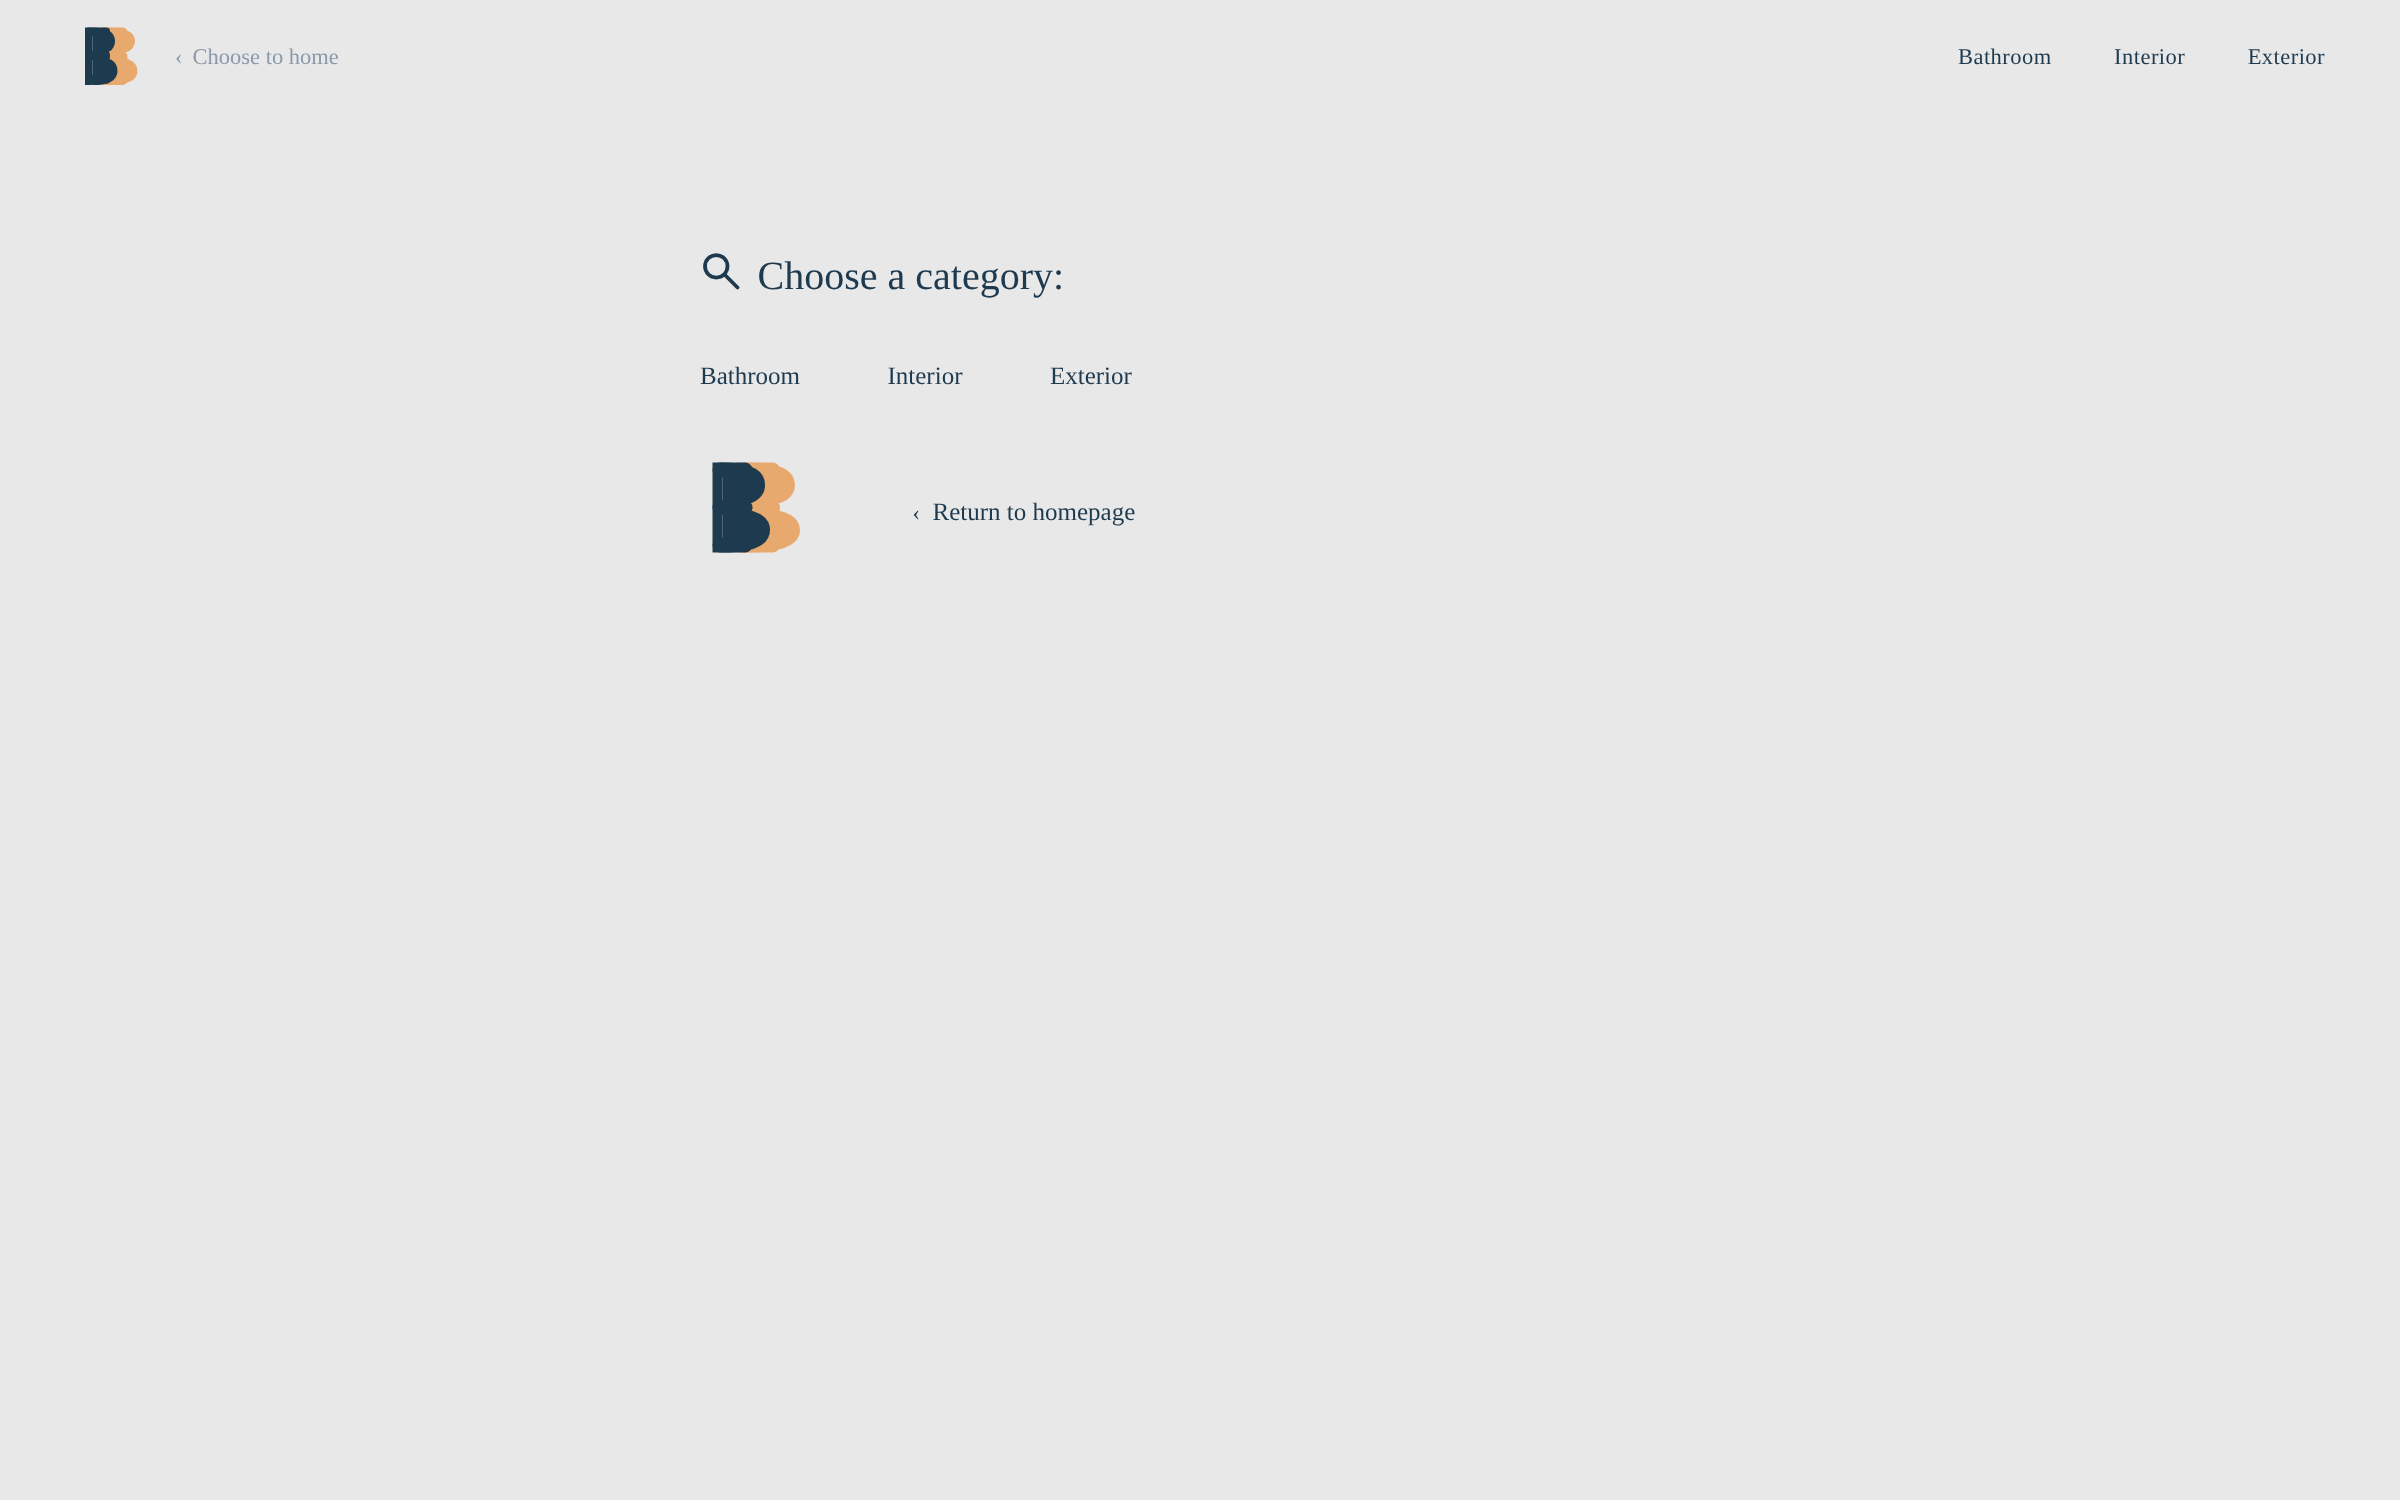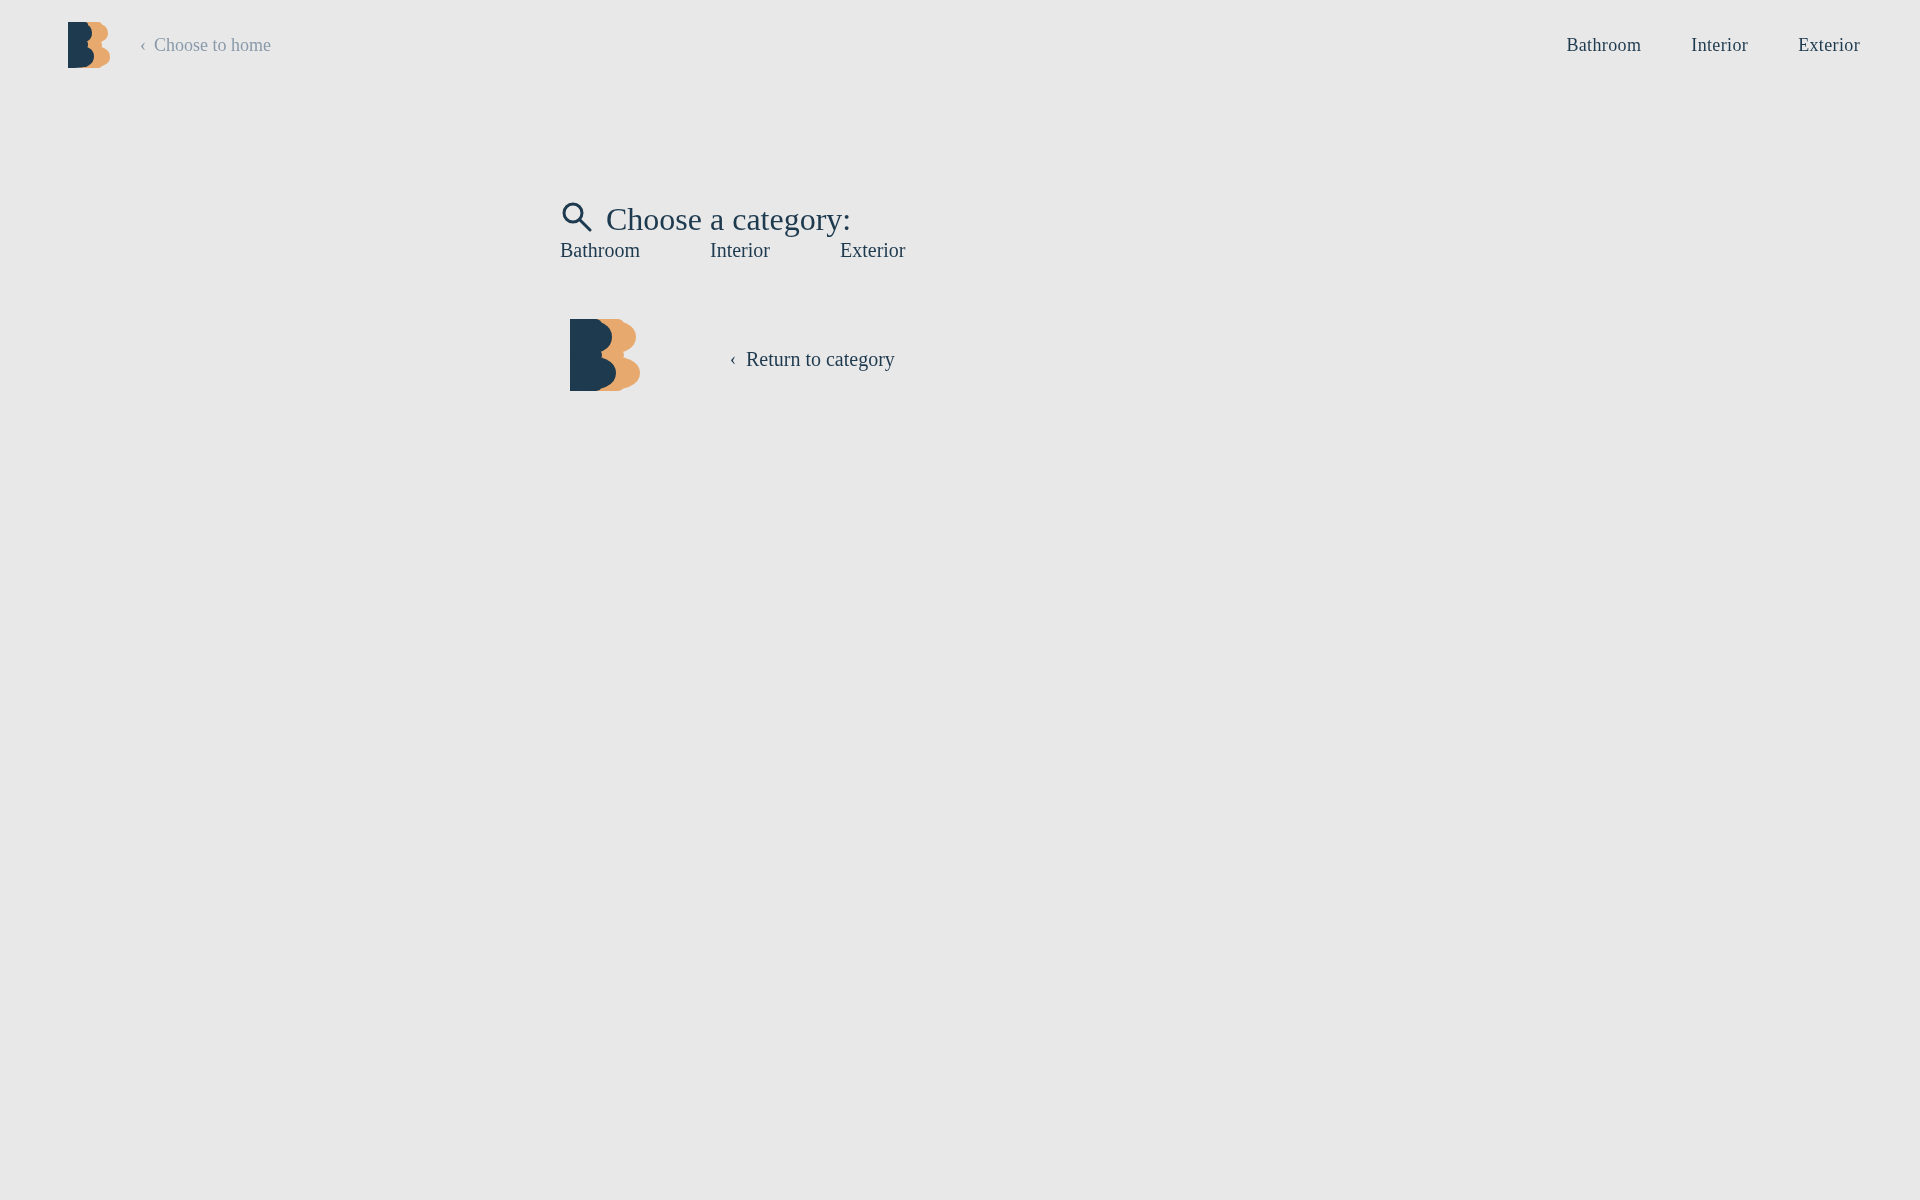--- a/index.html
+++ b/index.html
@@ -74,20 +74,21 @@
       flex-direction: column;
       align-items: flex-start;
       padding-left: 560px;
       padding-top: 110px;
     }
 
     .category-heading {
       display: flex;
       align-items: center;
       gap: 14px;
+      margin-bottom: 50px;
     }
 
     .search-icon-wrap {
       font-size: 30px;
       color: #1e3a4f;
     }
 
     .category-title {
       font-size: 32px;
       color: #1e3a4f;
@@ -212,18 +213,18 @@
           <rect x="12" y="30" width="32" height="12" rx="6" fill="#1e3a4f"></rect>
           <rect x="12" y="60" width="32" height="12" rx="6" fill="#1e3a4f"></rect>
           <path d="M20 0 Q54 0 54 18 Q54 36 20 36" fill="#1e3a4f"></path>
           <path d="M20 36 Q58 36 58 54 Q58 72 20 72" fill="#1e3a4f"></path>
         </g>
       </svg>
     </div>
 
     <a class="return-homepage-link">
       <span class="return-chevron">‹</span>
-      <span>Return to category</span>
+      <span>Return to homepage</span>
     </a>
 
   </div>
 
 </main>
 
 </body></html>

